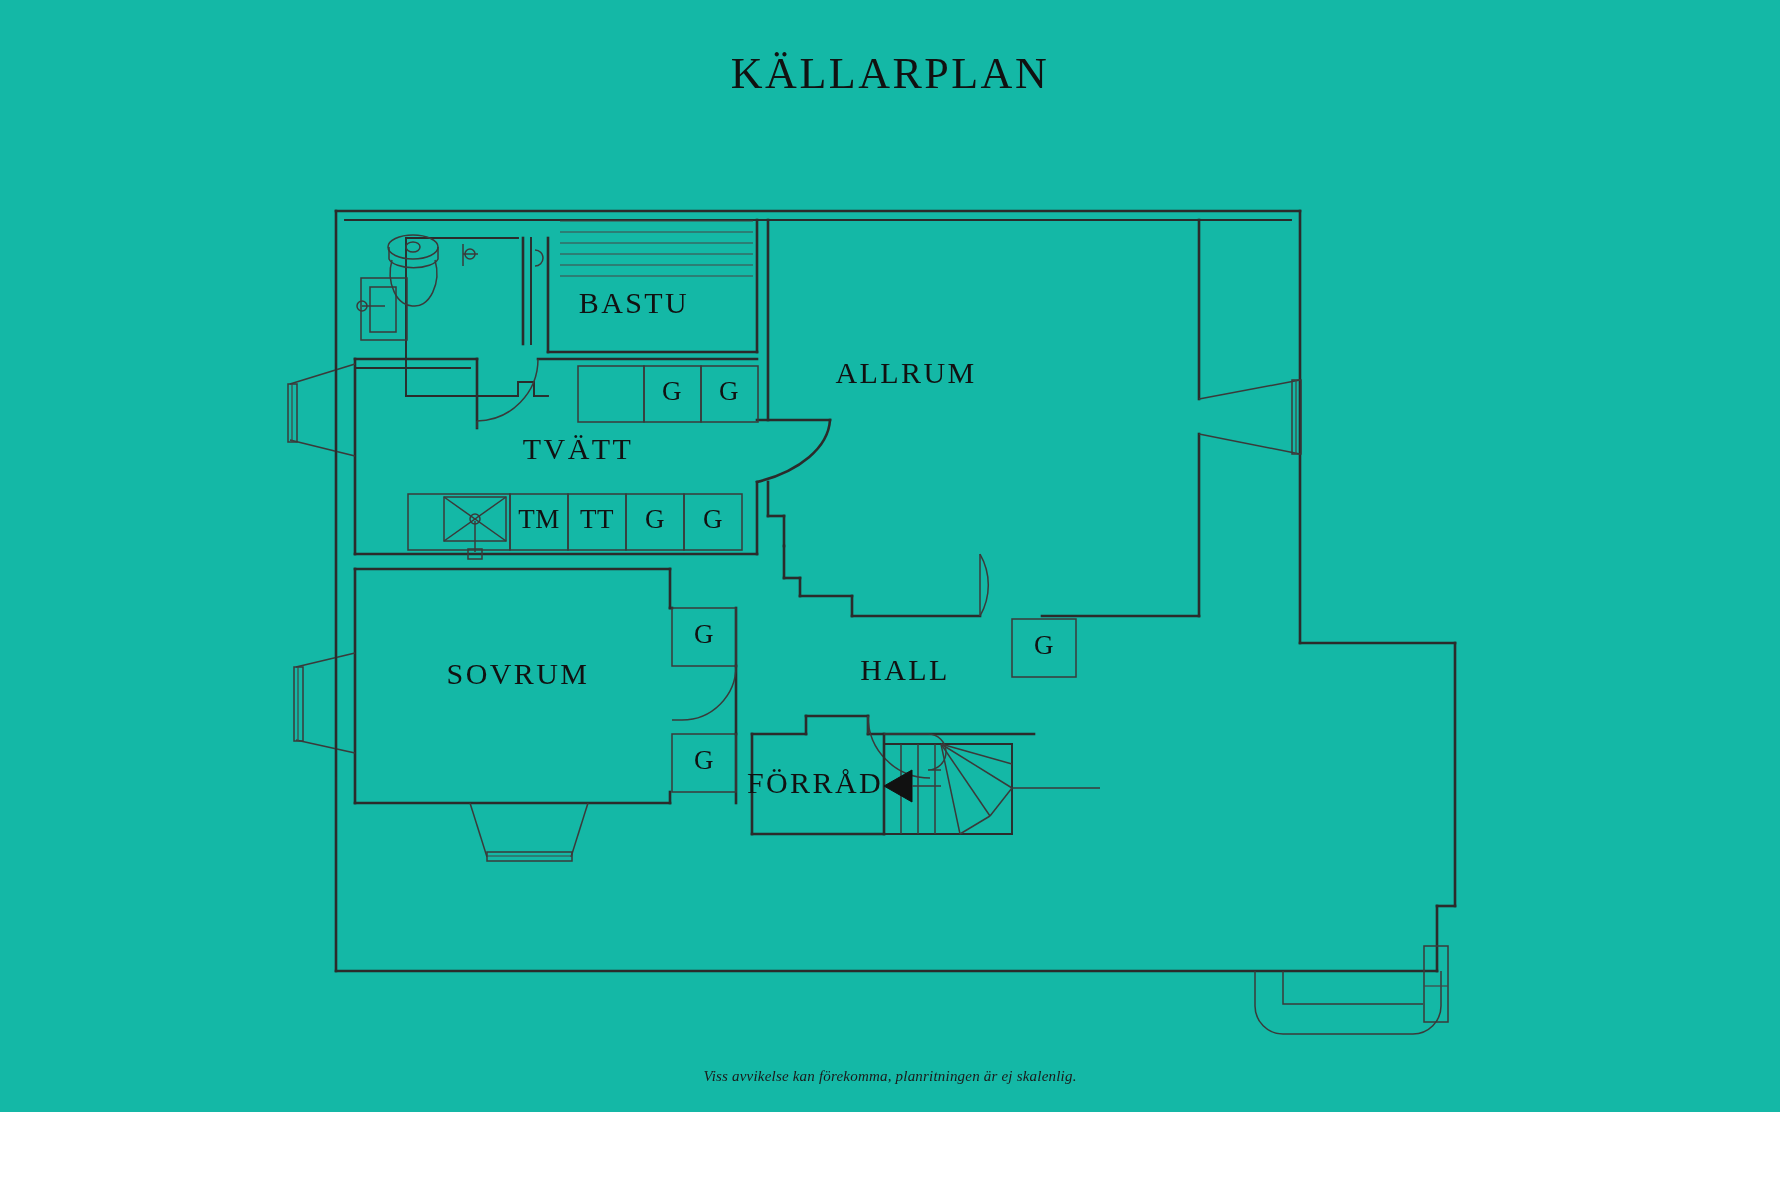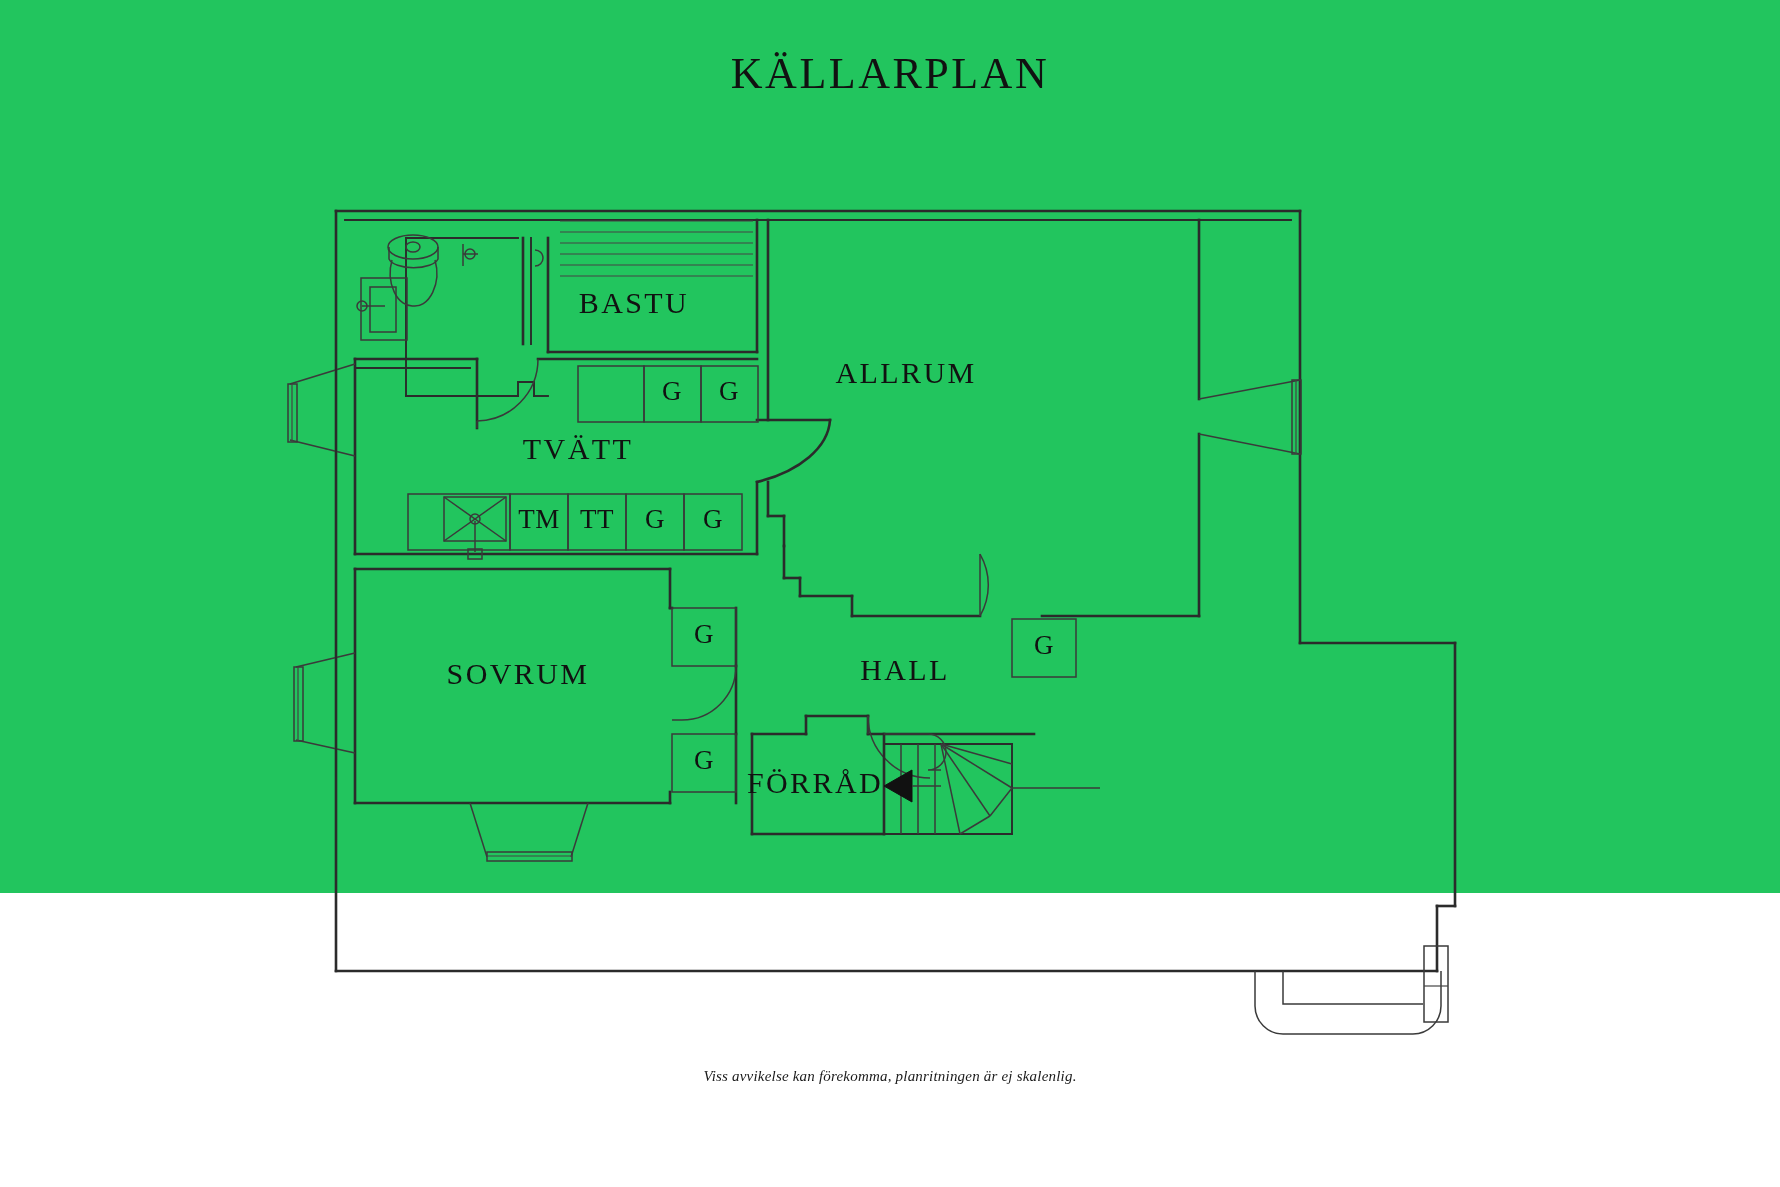--- a/index.html
+++ b/index.html
@@ -11,22 +11,22 @@
     width: 1780px;
     height: 1187px;
     font-family: "Liberation Serif", "DejaVu Serif", serif;
     color: #1a1a1a;
     position: relative;
     overflow: hidden;
   }
   #page {
     position: relative;
     width: 1780px;
-    height: 893px;
-    background: #22c55e;
+    height: 1112px;
+    background: #14b8a6;
   }
   #plan-title {
     position: absolute;
     top: 48px;
     left: 0;
     width: 1780px;
     text-align: center;
     font-size: 44px;
     letter-spacing: 2.5px;
     font-weight: 400;

